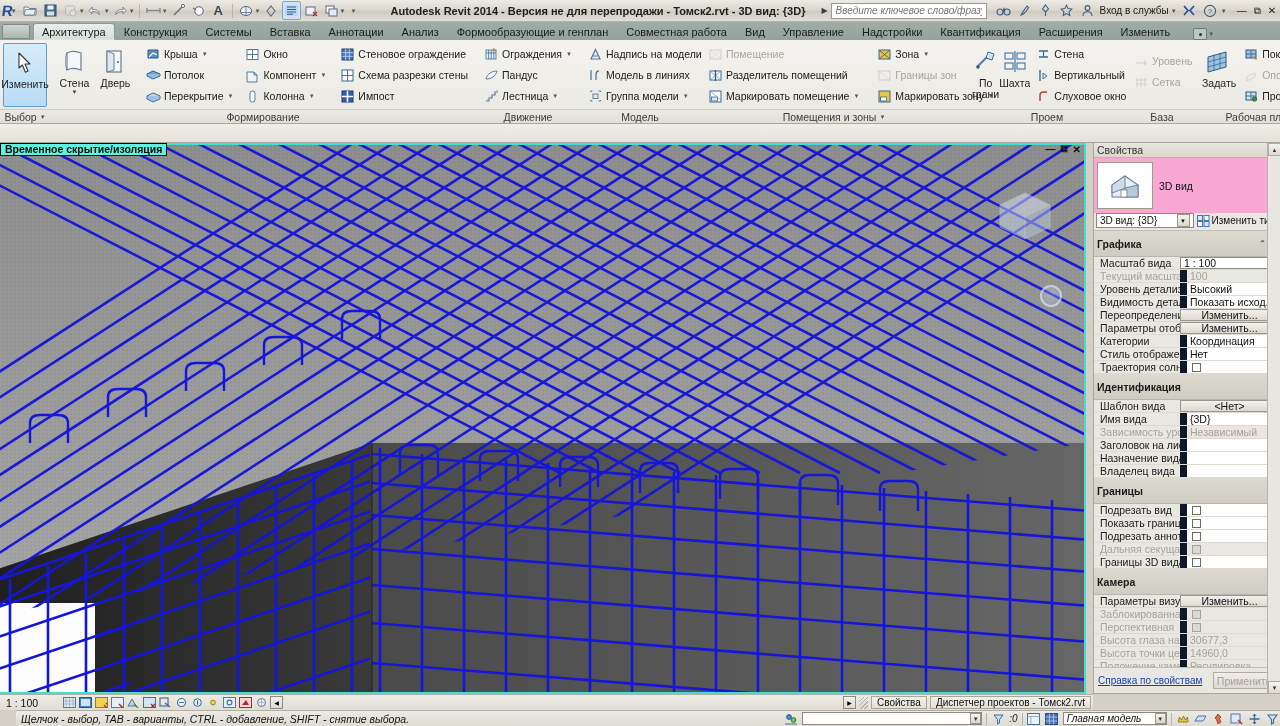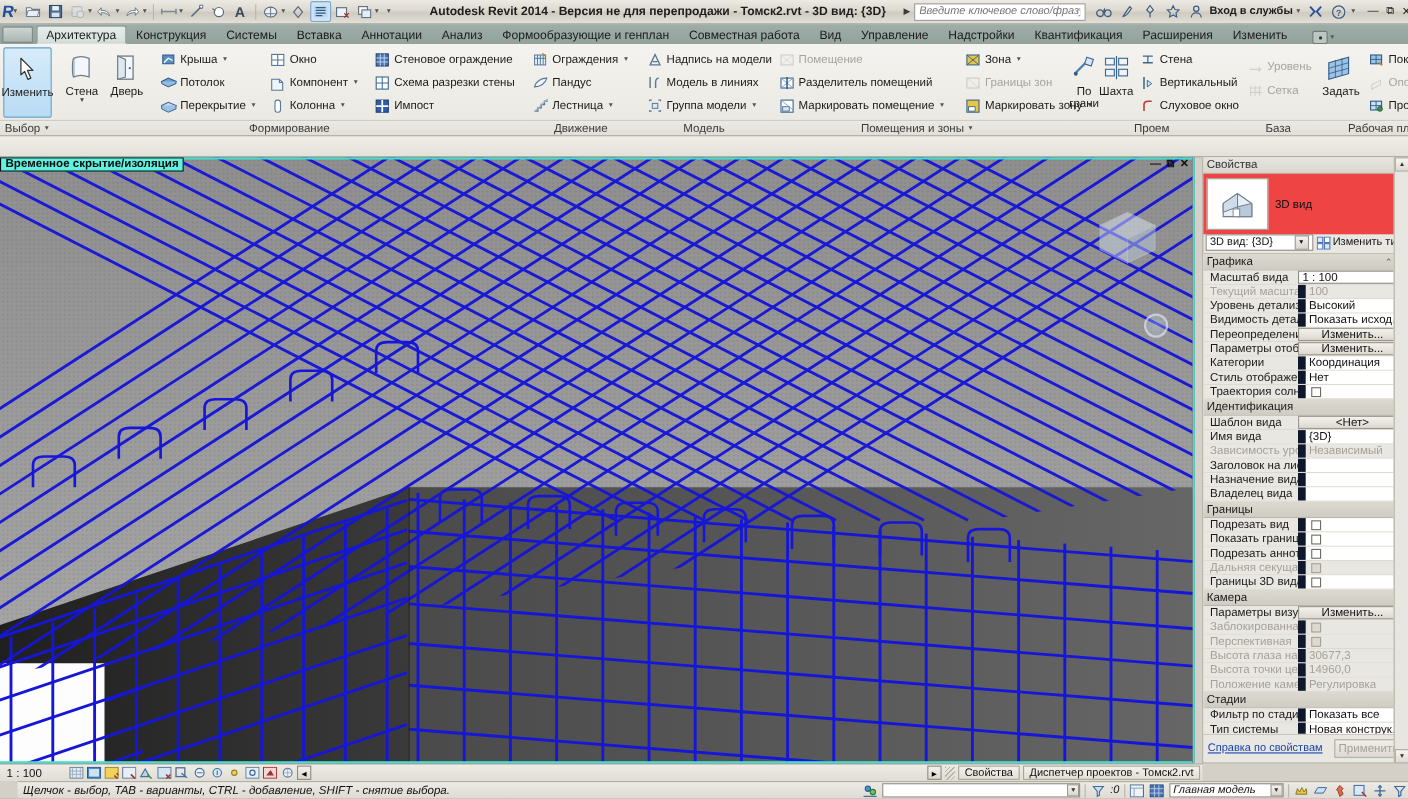--- a/index.html
+++ b/index.html
@@ -45,21 +45,21 @@
   }
   .search-wrap {
     margin-left: 16px; display:flex; align-items:center; gap:3px;
   }
   .search-arrow { font-size:8px; color:#3b3b3b; }
   .search-box {
     width: 156px; height:16px; background:#fff; border:1px solid #9a9a9a;
     font-size:10px; font-style:italic; color:#8a8a8a; padding:0 4px;
     font-family:"Liberation Sans",sans-serif;
   }
-  .title-right { display:flex; align-items:center; gap:4px; margin-left:8px;font-weight:bold; }
+  .title-right { display:flex; align-items:center; gap:4px; margin-left:8px; }
   .ticon { width:17px; height:17px; display:flex; align-items:center; justify-content:center;
            font-size:12px; color:#3e5d80; cursor:pointer; }
   .signin { font-size:10px; color:#1b1b1b; cursor:pointer; white-space:nowrap; }
   .wctl { display:flex; align-items:center; gap:7px; margin-left:10px; margin-right:6px;
           font-size:10px; color:#222; }
   .wctl span { cursor:pointer; }
 
   
   .tabbar {
     position:absolute; left:0; top:22px; width:1280px; height:18px;
@@ -194,21 +194,21 @@
   }
   .props-header {
     height:15px; background:linear-gradient(to bottom,#e7e5df,#dad7cf);
     border-bottom:1px solid #b9b5ab;
     display:flex; align-items:center; padding:0 3px;
     font-size:10.5px; color:#333;
   }
   .props-header .x { margin-left:auto; font-size:11px; color:#444; cursor:pointer; font-weight:bold; }
   .type-preview {
     height:55px; display:flex; align-items:center; gap:6px; padding:3px;
-    background:#ef4444;
+    background:#f9a8d4;
   }
   .type-thumb {
     width:56px; height:47px; background:#fff; border:1px solid #9e9a90;
     display:flex; align-items:center; justify-content:center;
   }
   .type-name { font-size:10.5px; color:#111; }
   .type-arrow { margin-left:auto; font-size:7px; color:#333; margin-right:3px; cursor:pointer; }
   .type-selector { display:flex; align-items:center; gap:3px; padding:0 2px 2px 2px; }
   .combo {
     flex:1; height:15px; background:#fff; border:1px solid #8d8a82;
@@ -217,24 +217,24 @@
   }
   .combo .cb-arrow {
     margin-left:auto; width:13px; height:13px; background:linear-gradient(to bottom,#f5f4f0,#d9d5cd);
     border:1px solid #9b978d; display:flex; align-items:center; justify-content:center;
     font-size:6px;
   }
   .edittype { display:flex; align-items:center; gap:2px; font-size:10px; color:#111; cursor:pointer; padding-right:2px;}
 
   .plist { flex:1; overflow:hidden; background:#e9e7e1; border-top:1px solid #c2beb4; position:relative; }
   .pgroup {
-    display:flex; align-items:center; height:15px;
+    display:flex; align-items:center; height:26px;
     background:linear-gradient(to bottom,#dcd9d1,#cfccc3);
     border-bottom:1px solid #b9b5ab; padding-left:3px;
-    font-size:10.5px; font-weight:normal; color:#1b1b1b;
+    font-size:10.5px; font-weight:bold; color:#1b1b1b;
   }
   .pgroup .gmark { margin-left:auto; font-size:8px; color:#555; padding-right:3px; }
   .prow { display:flex; height:13px; align-items:stretch; border-bottom:1px solid #dedad2; }
   .pname {
     width:86px; padding-left:6px; font-size:10.5px; color:#1b1b1b;
     display:flex; align-items:center; background:#e9e7e1; overflow:hidden; white-space:nowrap;
   }
   .pval {
     flex:1; background:#fff; border-left:7px solid #0f172a;
     font-size:10.5px; color:#111; display:flex; align-items:center; padding-left:3px;

